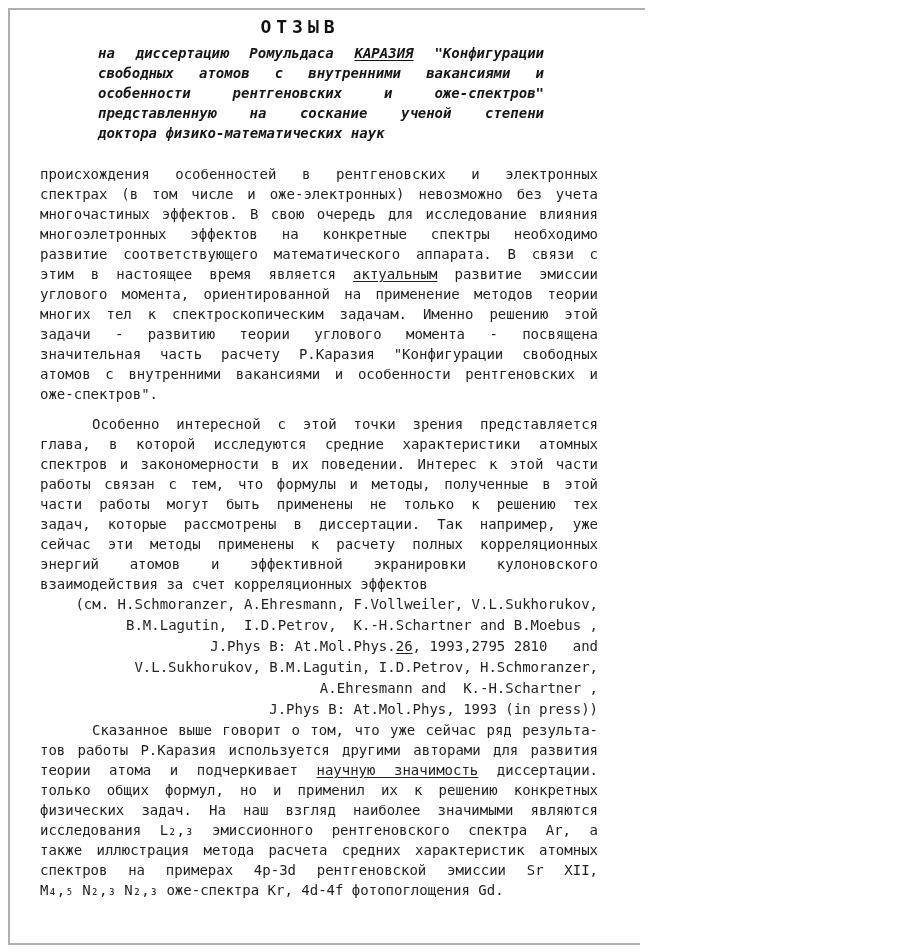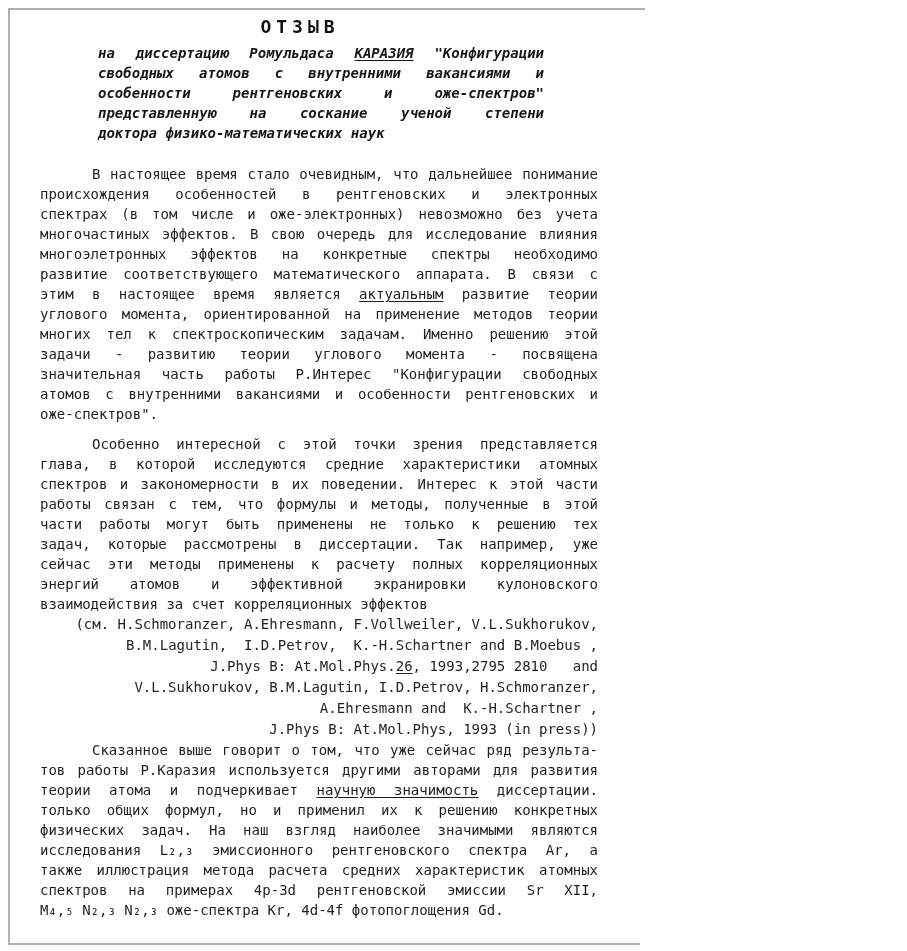--- a/index.html
+++ b/index.html
@@ -52,31 +52,30 @@
 
     <div class="subtitle justified">
         <div class="pline first"><span>на диссертацию Ромульдаса </span><span class="u">КАРАЗИЯ</span><span> "Конфигурации</span></div>
         <div class="pline"><span>свободных атомов с внутренними вакансиями и</span></div>
         <div class="pline"><span>особенности рентгеновских и оже-спектров"</span></div>
         <div class="pline"><span>представленную на соскание ученой степени</span></div>
         <div class="pline last"><span>доктора физико-математических наук</span></div>
       </div>
 
     <div class="para para-1 justified indent">
-        <div class="pline first"><span>В настоящее время стало очевидным, что дальнейшее понимание</span></div>
         <div class="pline"><span>происхождения особенностей в рентгеновских и электронных</span></div>
         <div class="pline"><span>спектрах (в том числе и оже-электронных) невозможно без учета</span></div>
         <div class="pline"><span>многочастиных эффектов. В свою очередь для исследование влияния</span></div>
         <div class="pline"><span>многоэлетронных эффектов на конкретные спектры необходимо</span></div>
         <div class="pline"><span>развитие соответствующего математического аппарата. В связи с</span></div>
-        <div class="pline"><span>этим в настоящее время является </span><span class="u">актуальным</span><span> развитие теории</span></div>
+        <div class="pline"><span>этим в настоящее время является </span><span class="u">актуальным</span><span> развитие эмиссии</span></div>
         <div class="pline"><span>углового момента, ориентированной на применение методов теории</span></div>
         <div class="pline"><span>многих тел к спектроскопическим задачам. Именно решению этой</span></div>
         <div class="pline"><span>задачи - развитию теории углового момента - посвящена</span></div>
-        <div class="pline"><span>значительная часть работы Р.Интерес "Конфигурации свободных</span></div>
+        <div class="pline"><span>значительная часть расчету Р.Каразия "Конфигурации свободных</span></div>
         <div class="pline"><span>атомов с внутренними вакансиями и особенности рентгеновских и</span></div>
         <div class="pline last"><span>оже-спектров".</span></div>
       </div>
 
     <div class="para para-2 justified indent">
         <div class="pline first"><span>Особенно интересной с этой точки зрения представляется</span></div>
         <div class="pline"><span>глава, в которой исследуются средние характеристики атомных</span></div>
         <div class="pline"><span>спектров и закономерности в их поведении. Интерес к этой части</span></div>
         <div class="pline"><span>работы связан с тем, что формулы и методы, полученные в этой</span></div>
         <div class="pline"><span>части работы могут быть применены не только к решению тех</span></div>

